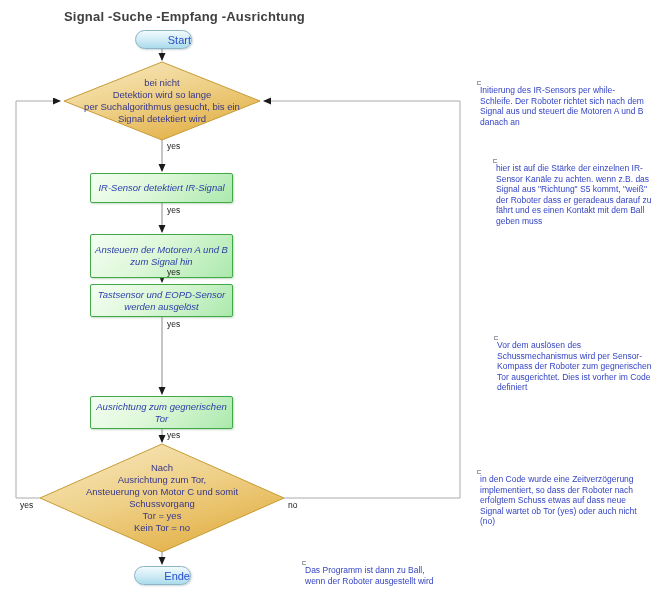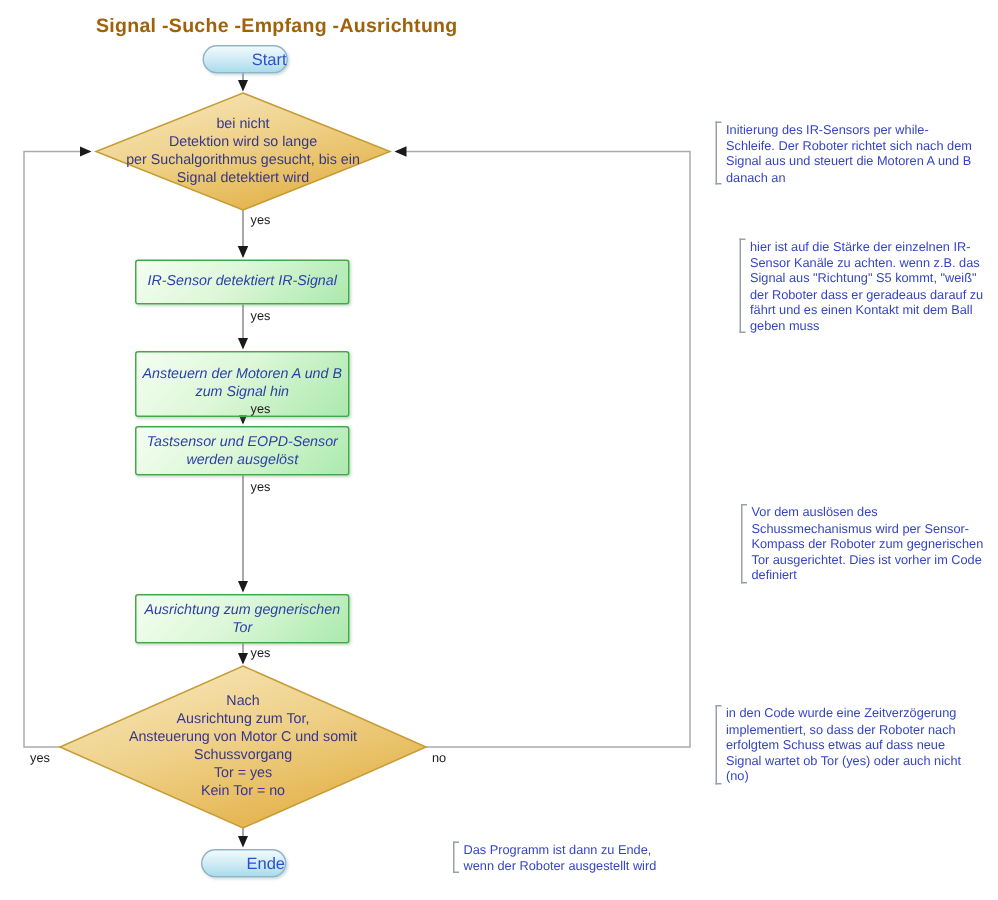--- a/index.html
+++ b/index.html
@@ -8,21 +8,21 @@
     background:#ffffff;
   }
   .canvas {
     position:relative;
     width:665px; height:600px;
     background:#ffffff;
     overflow:hidden;
   }
   .title {
     position:absolute; left:64px; top:9px;
-    font-size:13px; font-weight:bold; color:#a16207;
+    font-size:13px; font-weight:bold; color:#404040;
     letter-spacing:0.2px;
     white-space:pre;
   }
   svg.wires { position:absolute; left:0; top:0; }
 
   
   .terminal {
     position:absolute;
     display:flex; align-items:center; justify-content:flex-end;
     border:1px solid #8fb4c6;
@@ -65,21 +65,21 @@
   .d2 { left:40px; top:444px; width:244px; height:108px; }
 
   
   .elabel {
     position:absolute;
     font-size:8.5px; color:#1a1a1a;
     white-space:pre;
   }
 
   
-  .ann { position:absolute; display:flex; }
+  .ann { position:absolute; display:flex;flex-direction:column; }
   .bracket {
     width:4px; flex:0 0 4px; align-self:stretch;
     border:1px solid #9aa0a8; border-right:none;
   }
   .ann-text {
     padding-left:3px;
     font-size:8.5px; line-height:10.5px;
     color:#3444c4;
     white-space:pre;
   }
@@ -179,17 +179,17 @@
   <div class="ann" style="left:477px; top:470px;justify-content:center;">
     <span class="bracket"></span>
     <div class="ann-text">in den Code wurde eine Zeitverzögerung
 implementiert, so dass der Roboter nach
 erfolgtem Schuss etwas auf dass neue
 Signal wartet ob Tor (yes) oder auch nicht
 (no)</div>
   </div>
   <div class="ann" style="left:302px; top:561px;">
     <span class="bracket"></span>
-    <div class="ann-text">Das Programm ist dann zu Ende,
+    <div class="ann-text">Das Programm ist dann zu Ball,
 wenn der Roboter ausgestellt wird</div>
   </div>
 
 </div>
 
 </body></html>

